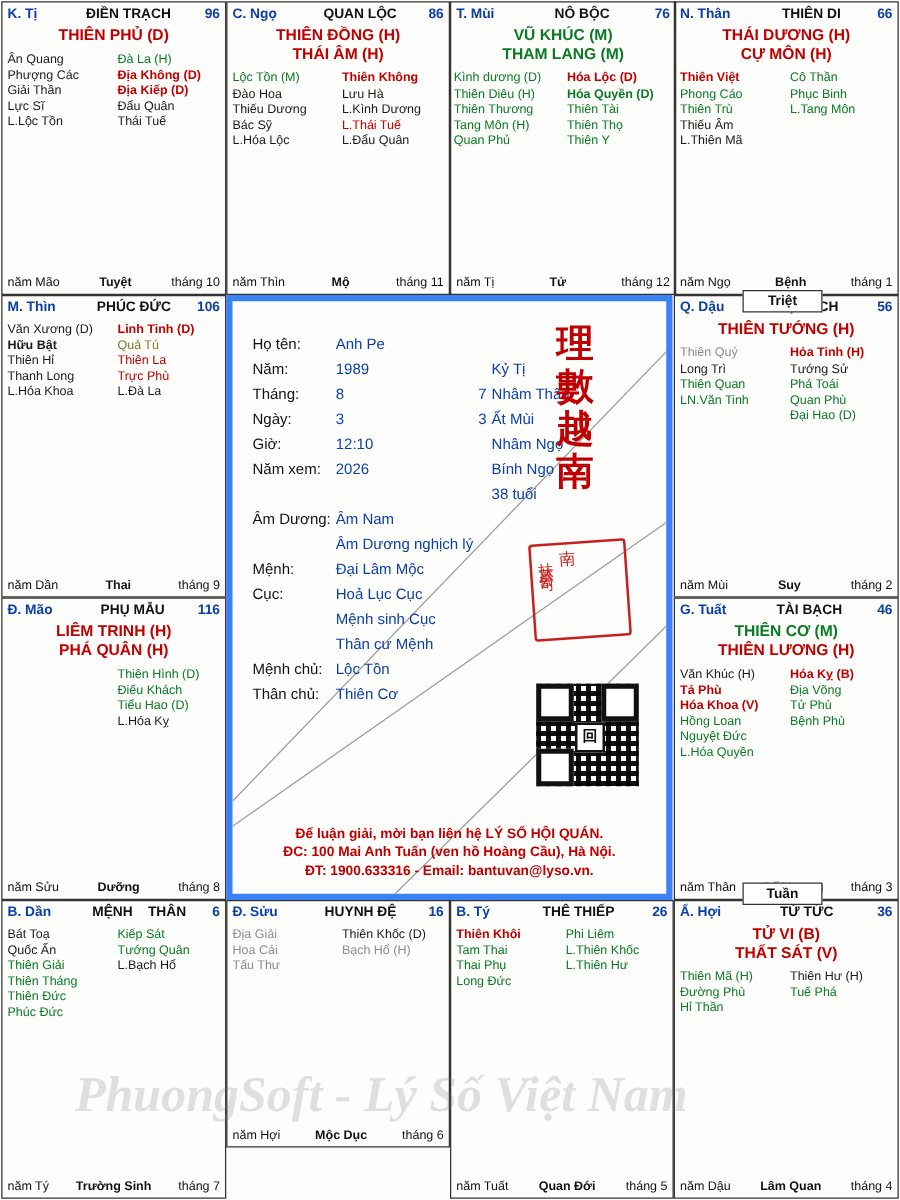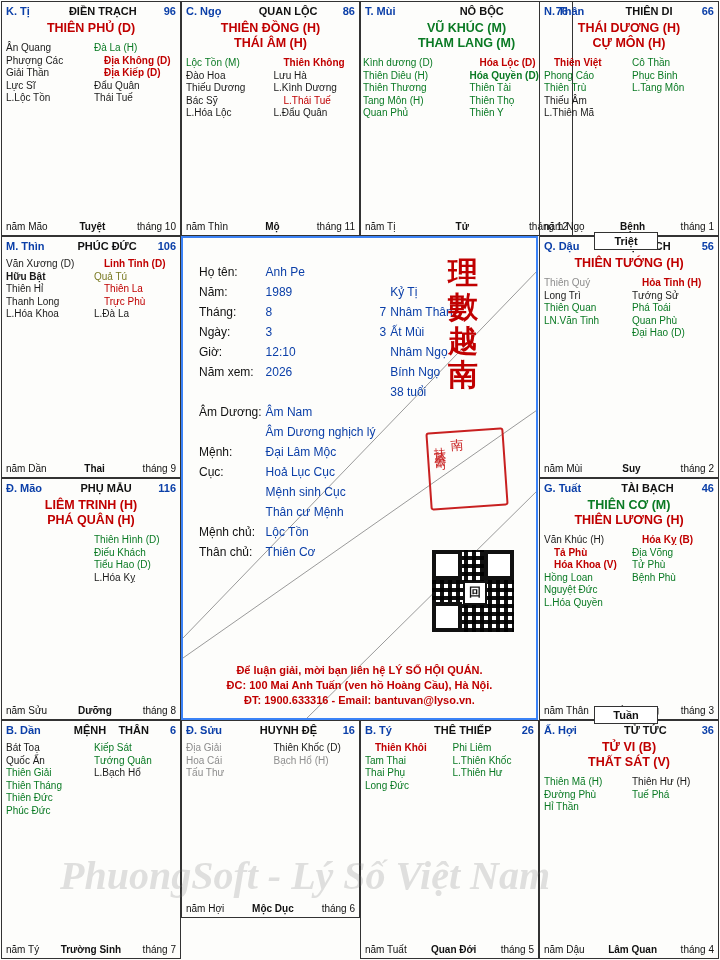--- a/index.html
+++ b/index.html
@@ -48,30 +48,30 @@
     line-height:15px;color:#c00000;
   }
   .mainstars .g{color:#0a7a24;}
   
   .cols{
     position:absolute;left:0;right:0;display:flex;
     font-size:10px;line-height:12.5px;
   }
   .cols .col{flex:1;padding:0 4px;box-sizing:border-box;}
   .cols .col.right{padding-left:2px;}
-  .red{color:#c00000;margin-left:10px;}
+  .red{color:#c00000;}
   .green{color:#0a7a24;}
   .black{color:#1a1a1a;}
   .grey{color:#8d8d8d;}
   .olive{color:#7a7a23;}
   .bold{font-weight:bold;}
   
   #center-panel{
     position:absolute;left:181px;top:236px;width:357px;height:484px;
-    border:2px solid #3b82f6;box-sizing:border-box;
+    border:5px solid #3b82f6;box-sizing:border-box;
     overflow:hidden;
   }
   .infotable{
     position:absolute;left:14px;top:24px;width:240px;
     font-size:12px;
     border-collapse:collapse;
   }
   .infotable td{padding:3px 2px;vertical-align:top;}
   .infotable td.l{color:#111;width:78px;white-space:nowrap;}
   .infotable td.v{color:#0b3fa8;white-space:nowrap;}
@@ -183,21 +183,21 @@
           <div class="red">L.Thái Tuế</div>
           <div class="black">L.Đẩu Quân</div>
         </div>
       </div>
       <div class="ftr">
         <span class="side">năm Thìn</span>
         <span class="mid">Mộ</span>
         <span class="side">tháng 11</span>
       </div>
     </div>
-    <div class="cell" style="left: 360px; top: 1px; width: 213px; height: 235px;">
+    <div class="cell" style="left: 360px; top: 1px; width: 181px; height: 235px;">
       <div class="hdr">
         <span class="chi">T. Mùi</span>
         <span class="palace">NÔ BỘC</span>
         <span class="num">76</span>
       </div>
       <div class="mainstars" style="top:19px">
         <div class="g">VŨ KHÚC (M)</div>
         <div class="g">THAM LANG (M)</div>
       </div>
       <div class="cols" style="top:55px">

